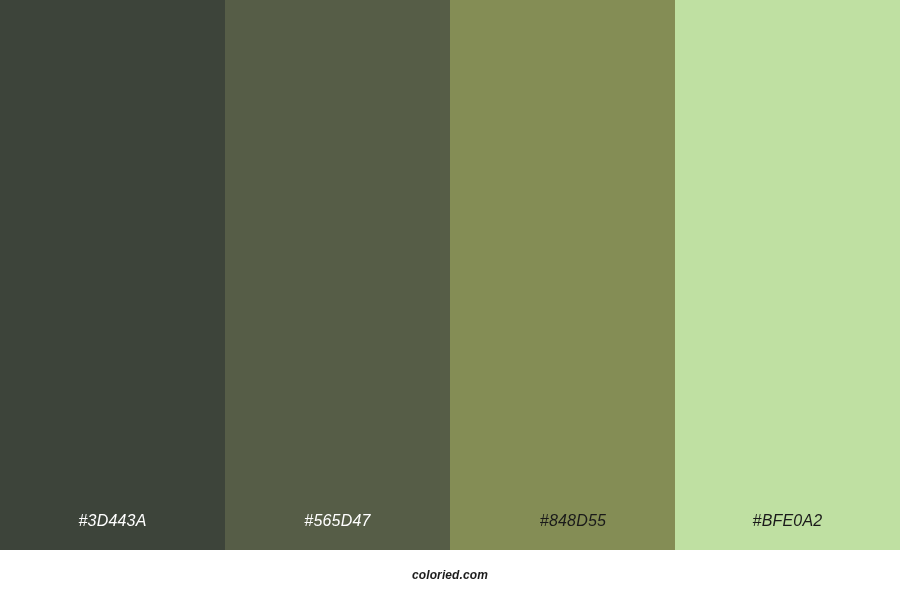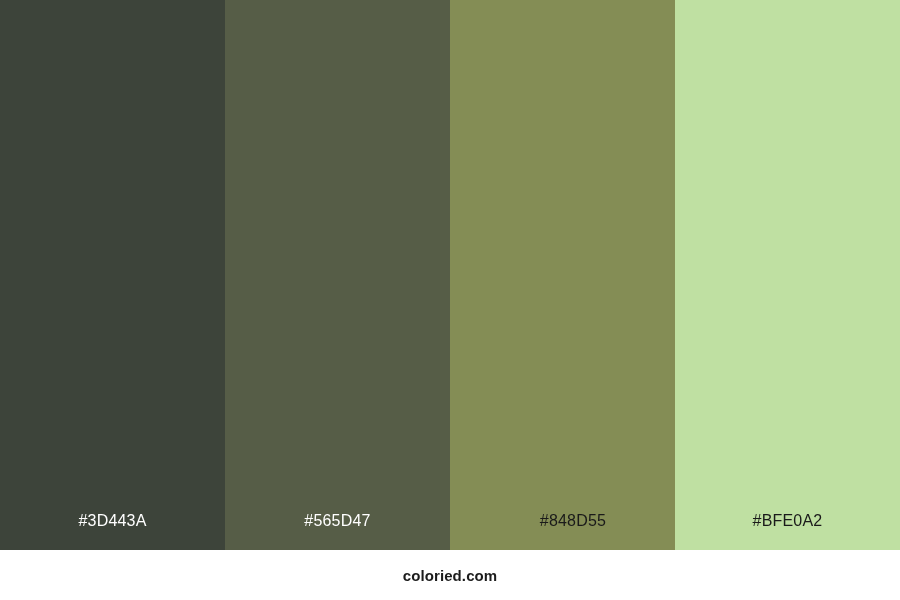--- a/index.html
+++ b/index.html
@@ -17,20 +17,21 @@
     -webkit-font-smoothing: antialiased;
   }
 
   .palette-page {
     position: relative;
     width: 900px;
     height: 600px;
     background: #ffffff;
     display: flex;
     flex-direction: column;
+    font-style: italic;
   }
 
   
   .swatch-strip {
     position: relative;
     width: 900px;
     height: 550px;
     display: flex;
     flex-direction: row;
     flex: 0 0 550px;
@@ -68,21 +69,21 @@
     width: 900px;
     height: 50px;
     flex: 0 0 50px;
     background: #ffffff;
     display: flex;
     align-items: center;
     justify-content: center;
   }
 
   .footer-brand {
-    font-size: 15px;
+    font-size: 12px;
     font-weight: 700;
     color: #1c1c1c;
     letter-spacing: 0.1px;
     line-height: 1;
     user-select: none;
   }
 </style>
 </head>
 <body style="background: rgb(255, 255, 255);">
 

